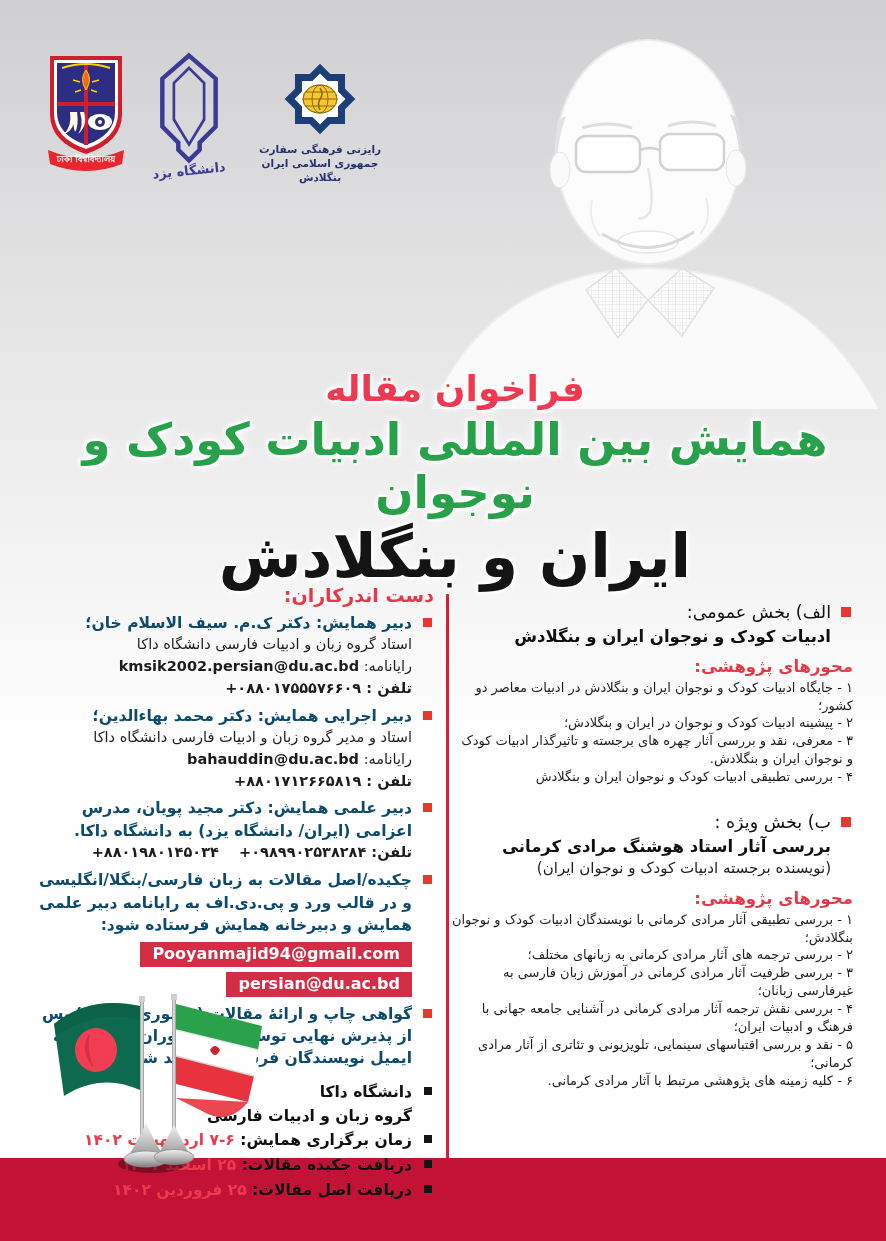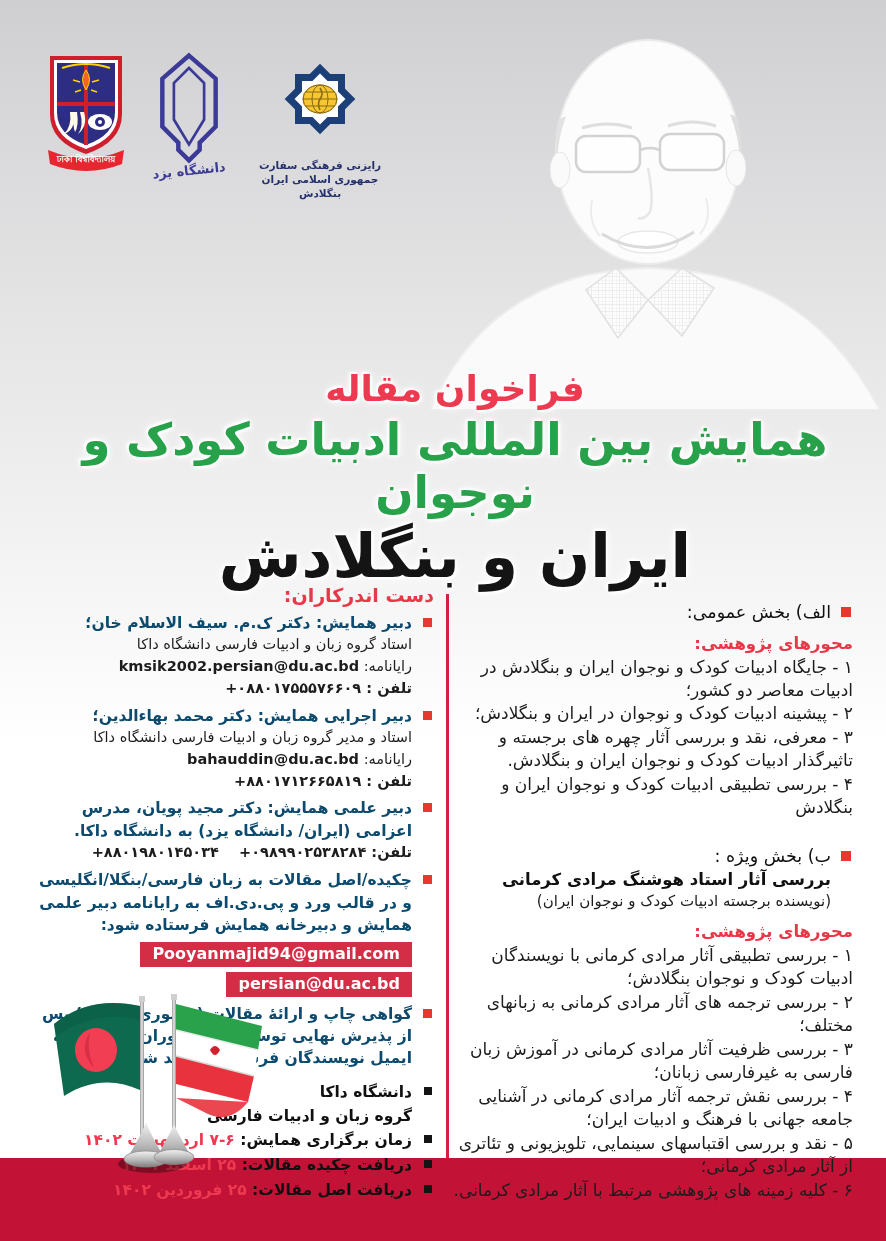--- a/index.html
+++ b/index.html
@@ -24,21 +24,21 @@
   .col-right{position:absolute;top:600px;right:33px;width:402px;z-index:5;}
   .col-left{position:absolute;top:584px;right:452px;width:400px;z-index:5;}
   .bullet{position:relative;padding-right:22px;}
   .bullet::before{content:"";position:absolute;right:2px;top:7px;width:10px;height:10px;background:#e6392e;}
   .bullet-sm::before{width:9px;height:9px;top:6px;}
   .bullet-black::before{background:#141414;width:8px;height:8px;top:7px;}
   .sec-head{font-weight:normal;font-size:17.5px;color:#101010;line-height:1.4;}
   .sec-sub{font-weight:bold;font-size:16.5px;color:#101010;padding-right:22px;line-height:1.4;}
   .sec-note{font-size:15px;color:#1c1c1c;padding-right:22px;line-height:1.45;}
   .axes-label{color:#e73848;font-weight:bold;font-size:16.5px;margin:9px 0 3px;}
-  .axis-item{font-size:17px;line-height:1.38;color:#1c1c1c;}
+  .axis-item{font-size:13px;line-height:1.38;color:#1c1c1c;}
   .section-a{margin-bottom:24px;}
   .org-heading{color:#e73848;font-weight:bold;font-size:19px;margin-bottom:6px;}
   .person{margin-bottom:5px;}
   .p-role{font-weight:bold;font-size:15.5px;color:#0c4a6e;line-height:1.45;}
   .p-line{font-size:14.5px;color:#1c1c1c;padding-right:22px;line-height:1.5;}
   .p-line b{font-size:14.5px;}
   .ltr{direction:ltr;unicode-bidi:isolate;display:inline-block;}
   .phone-line{font-weight:bold;}
   .email-boxes{padding-right:22px;margin:5px 0 6px;display:flex;flex-direction:column;align-items:flex-start;gap:5px;justify-content:space-between;}
   .email-box{background:#d32e45;color:#fff;font-weight:bold;font-size:16px;padding:2px 12px 4px;direction:ltr;unicode-bidi:isolate;}
@@ -127,36 +127,37 @@
           <rect x="21" y="21" width="36" height="36"></rect>
         </g>
         <ellipse cx="39" cy="39" rx="17" ry="14" fill="#f7c733" stroke="#c79a1d" stroke-width="1"></ellipse>
         <g stroke="#8a6a10" stroke-width="1" fill="none">
           <ellipse cx="39" cy="39" rx="17" ry="14"></ellipse>
           <ellipse cx="39" cy="39" rx="8" ry="14"></ellipse>
           <path d="M22 39 H56 M24 32 H54 M24 46 H54"></path>
           <path d="M39 28 q4 6 0 11 q-3 5 0 11" stroke-width="1.6"></path>
         </g>
       </svg>
-      <div class="logo-cap" style="margin-top:16px;">رایزنی فرهنگی سفارت جمهوری اسلامی ایران</div>
+      <div class="logo-cap" style="margin-top:0;">رایزنی فرهنگی سفارت جمهوری اسلامی ایران</div>
       <div class="logo-cap">بنگلادش</div>
     </div>
   </div>
 
   <div class="titles">
     <div class="kicker glow">فراخوان مقاله</div>
     <div class="t-main glow">همایش بین المللی ادبیات کودک و نوجوان</div>
     <div class="t-sub glow">ایران و بنگلادش</div>
   </div>
 
   <div class="divider"></div>
 
   <div class="col-right">
     <div class="section-a">
       <div class="sec-head bullet">الف) بخش عمومی:</div>
+      <div class="sec-sub">ادبیات کودک و نوجوان ایران و بنگلادش</div>
       <div class="axes-label">محورهای پژوهشی:</div>
       <div class="axis-item">۱ - جایگاه ادبیات کودک و نوجوان ایران و بنگلادش در ادبیات معاصر دو کشور؛</div>
       <div class="axis-item">۲ - پیشینه ادبیات کودک و نوجوان در ایران و بنگلادش؛</div>
       <div class="axis-item">۳ - معرفی، نقد و بررسی آثار چهره های برجسته و تاثیرگذار ادبیات کودک و نوجوان ایران و بنگلادش.</div>
       <div class="axis-item">۴ - بررسی تطبیقی ادبیات کودک و نوجوان ایران و بنگلادش</div>
     </div>
     <div class="section-b">
       <div class="sec-head bullet">ب) بخش ویژه :</div>
       <div class="sec-sub">بررسی آثار استاد هوشنگ مرادی کرمانی</div>
       <div class="sec-note">(نویسنده برجسته ادبیات کودک و نوجوان ایران)</div>

